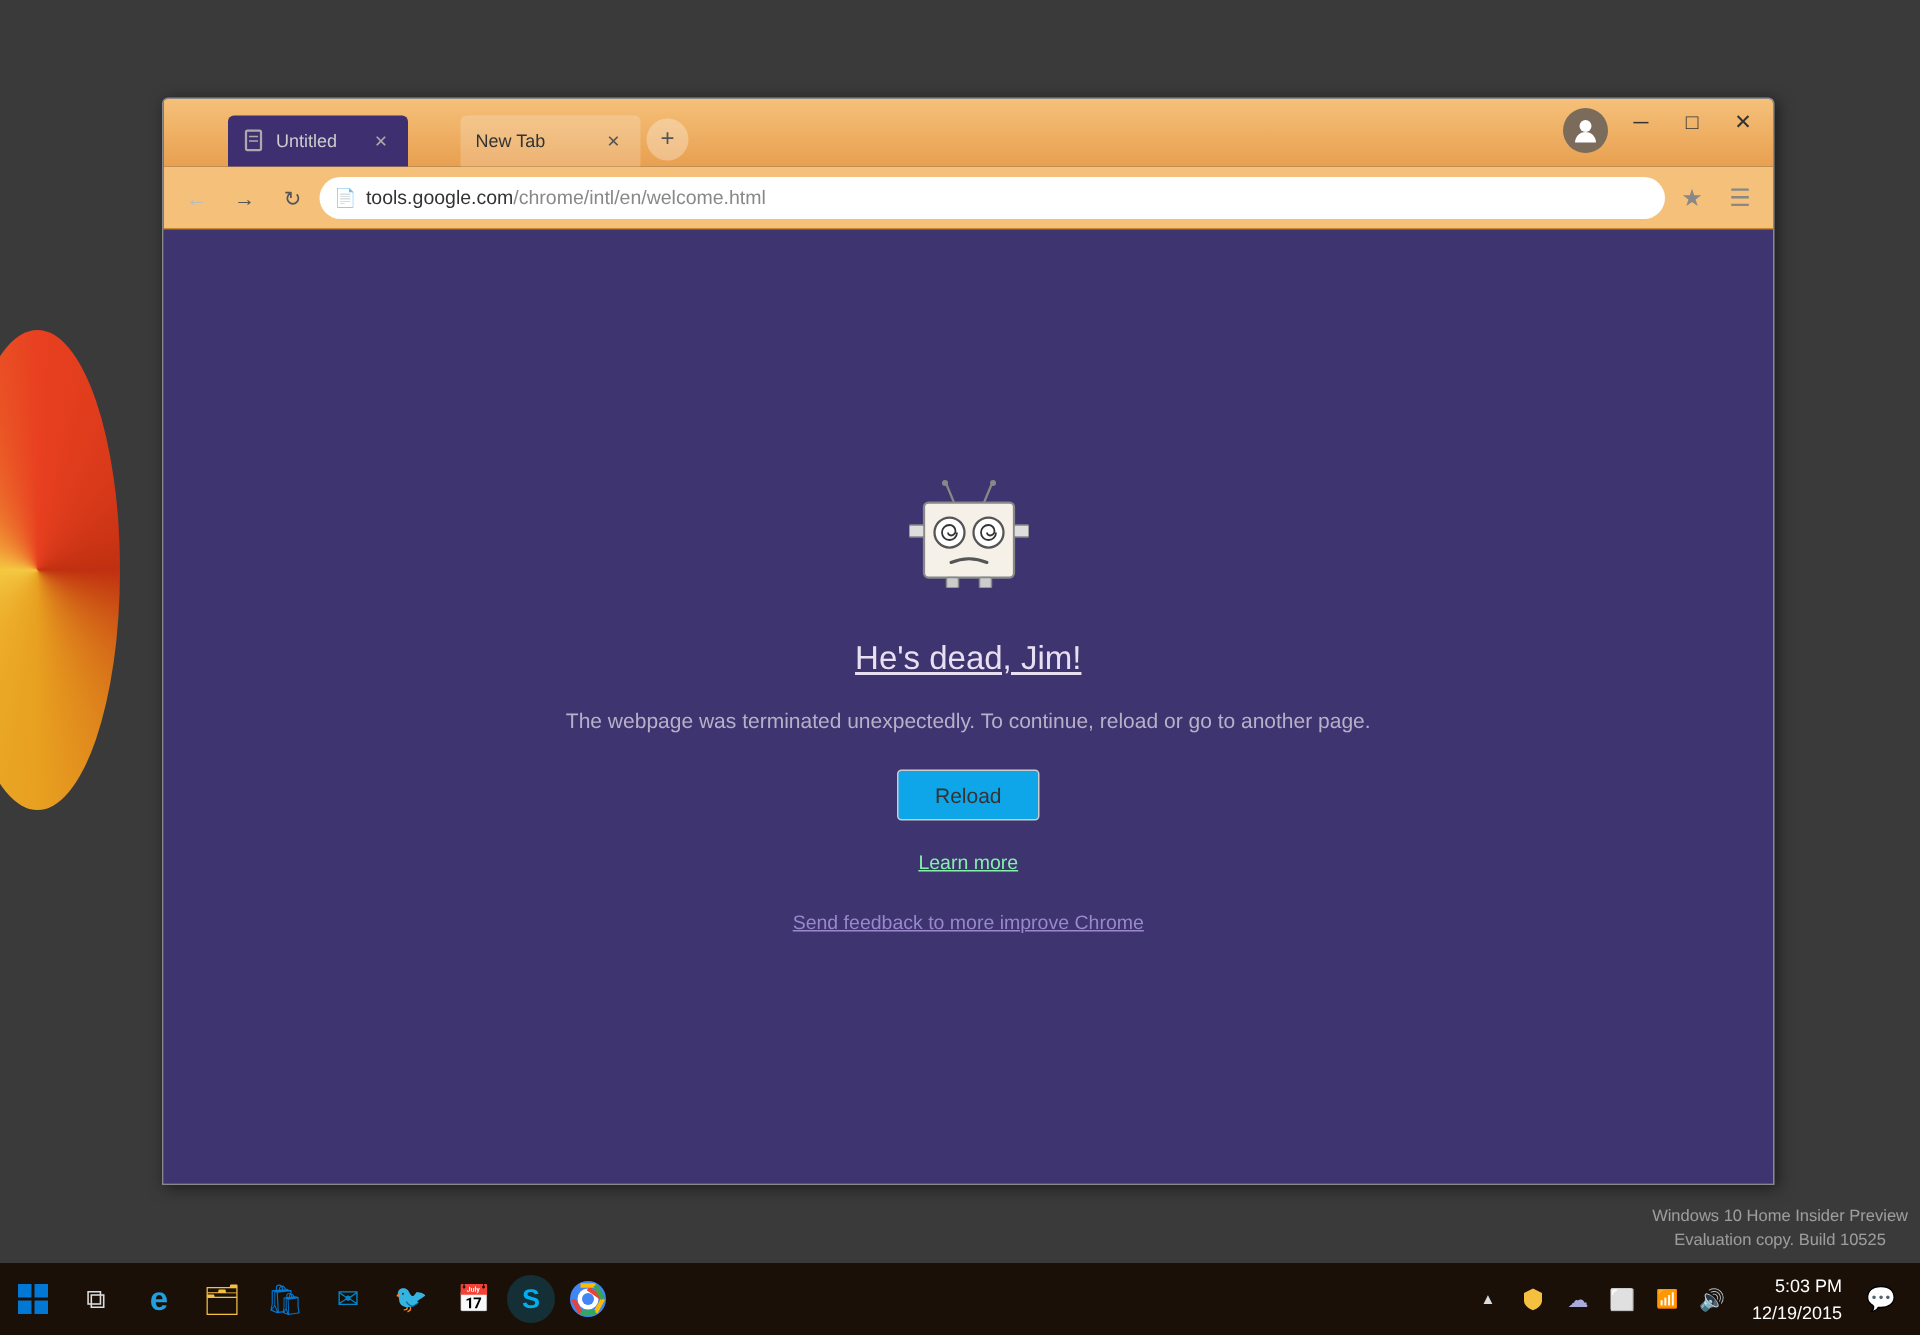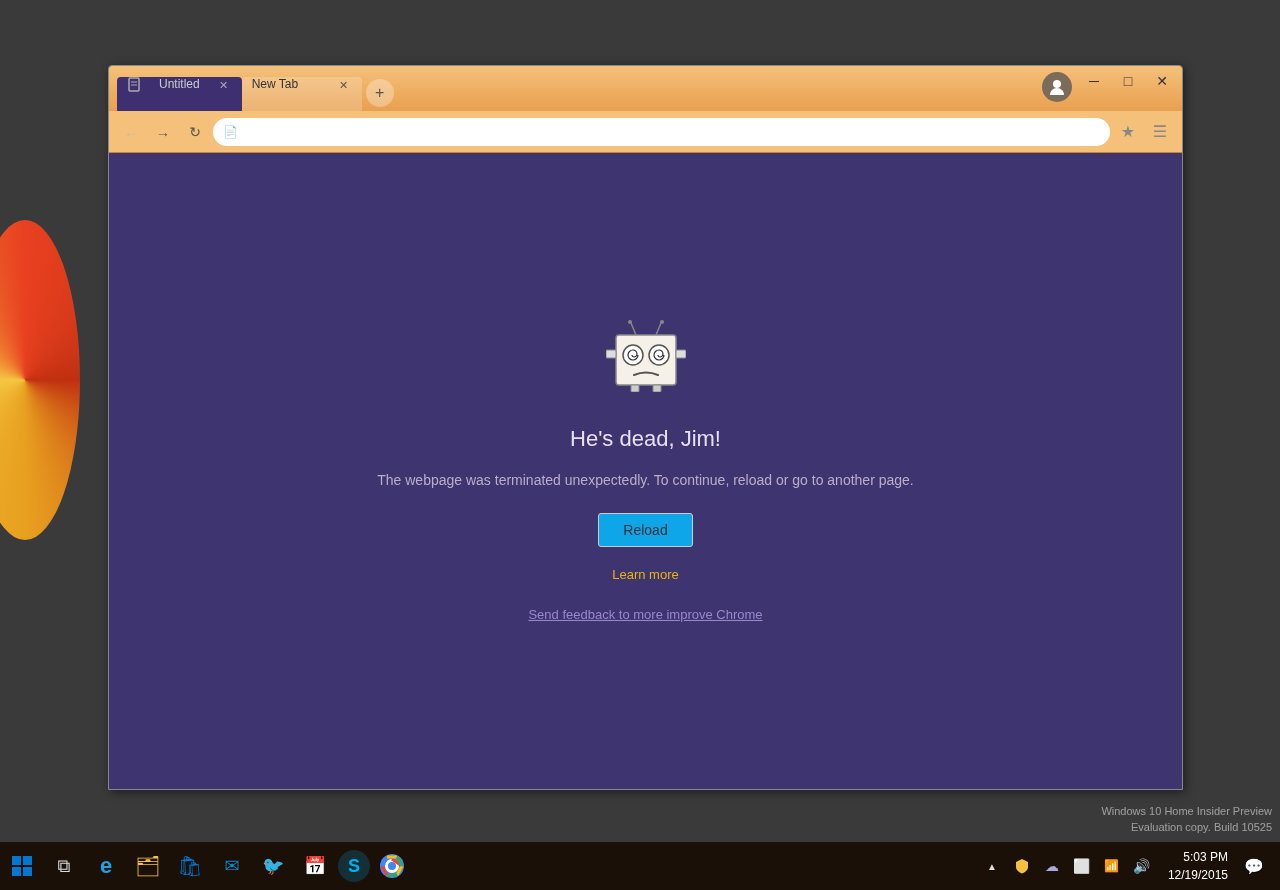--- a/index.html
+++ b/index.html
@@ -90,30 +90,31 @@
       background: #7b6b5a;
       border-radius: 50%;
       display: flex;
       align-items: center;
       justify-content: center;
       cursor: pointer;
     }
 
     .tab {
       display: flex;
-      align-items: flex-start;
+      align-items: center;
       height: 34px;
       padding: 0 10px;
       border-radius: 4px 4px 0 0;
       font-size: 12px;
-      gap: 16px;
+      gap: 6px;
       cursor: pointer;
       min-width: 120px;
       max-width: 240px;
       position: relative;
+      margin-left: 35px;
     }
 
     .tab.active {
       background: #3e3070;
       color: #ccc;
     }
 
     .tab.inactive {
       background: rgba(255,255,255,0.2);
       color: #333;
@@ -244,20 +245,21 @@
     .robot-svg {
       width: 80px;
       height: 72px;
     }
 
     .error-title {
       font-size: 22px;
       font-weight: normal;
       color: #e8e0f0;
       margin-top: 14px;
+      text-decoration: underline;
     }
 
     .error-description {
       font-size: 14px;
       color: #b8b0c8;
       text-align: center;
       max-width: 600px;
     }
 
     .reload-btn {
@@ -266,21 +268,22 @@
       border: 1px solid #ccc;
       border-radius: 3px;
       font-size: 14px;
       cursor: pointer;
       color: #333;
       margin-top: 5px;
     }
 
     .learn-more-link {
       font-size: 13px;
-      color: #eab308;
+      color: #86efac;
+      text-decoration: underline;
       cursor: pointer;
     }
 
     .feedback-link {
       font-size: 13px;
       color: #9988cc;
       text-decoration: underline;
       cursor: pointer;
       margin-top: 5px;
     }
@@ -361,21 +364,21 @@
       cursor: pointer;
       line-height: 1.5;
     }
 
     .windows-watermark {
       position: absolute;
       bottom: 55px;
       right: 8px;
       color: rgba(255,255,255,0.5);
       font-size: 11px;
-      text-align: right;
+      text-align: center;
       line-height: 1.4;
     }
   </style>
 </head>
 <body>
 
 <div class="desktop">
 
   <div class="desktop-circle"></div>
 
@@ -417,20 +420,23 @@
 
     </div>
 
     <div class="address-bar">
       <button class="nav-btn disabled">←</button>
       <button class="nav-btn">→</button>
       <button class="nav-btn">↻</button>
 
       <div class="url-bar">
         <span style="color:#888; font-size:12px;">📄</span>
+        <span class="url-text">
+          <span class="url-domain">tools.google.com</span><span class="url-path">/chrome/intl/en/welcome.html</span>
+        </span>
       </div>
 
       <button class="star-btn">★</button>
       <button class="menu-btn">☰</button>
     </div>
 
     <div class="page-content">
 
       <div class="dead-robot">
         <svg class="robot-svg" viewBox="0 0 80 72" xmlns="http://www.w3.org/2000/svg">

